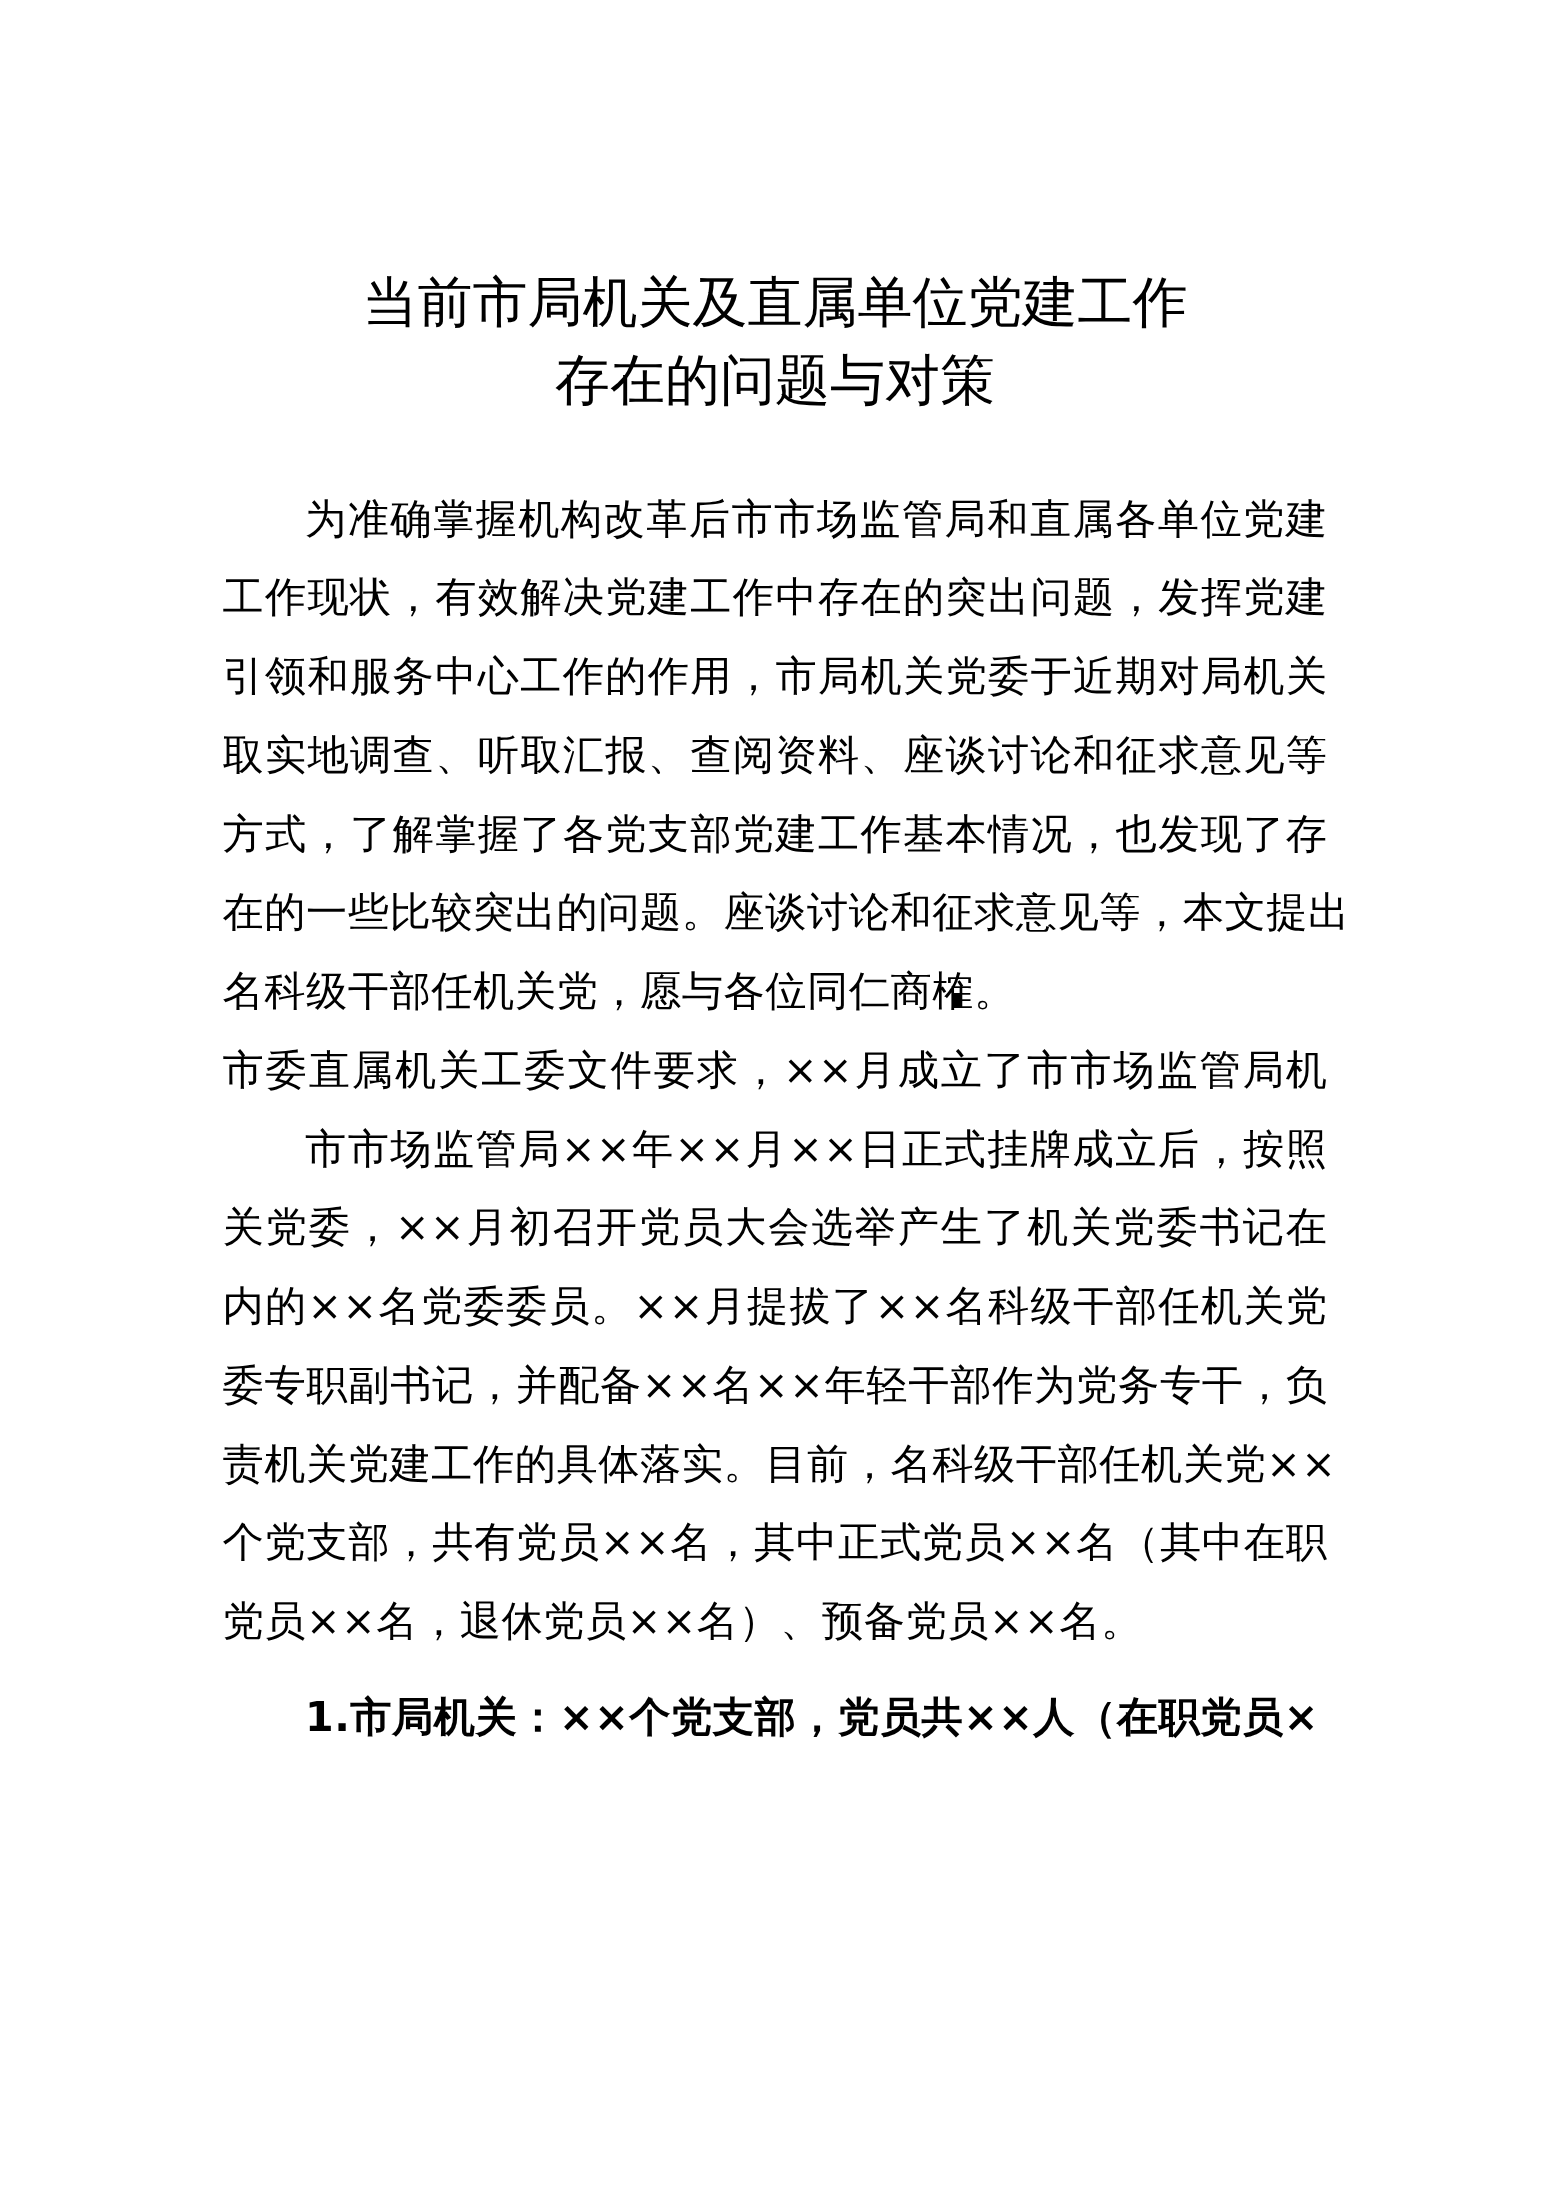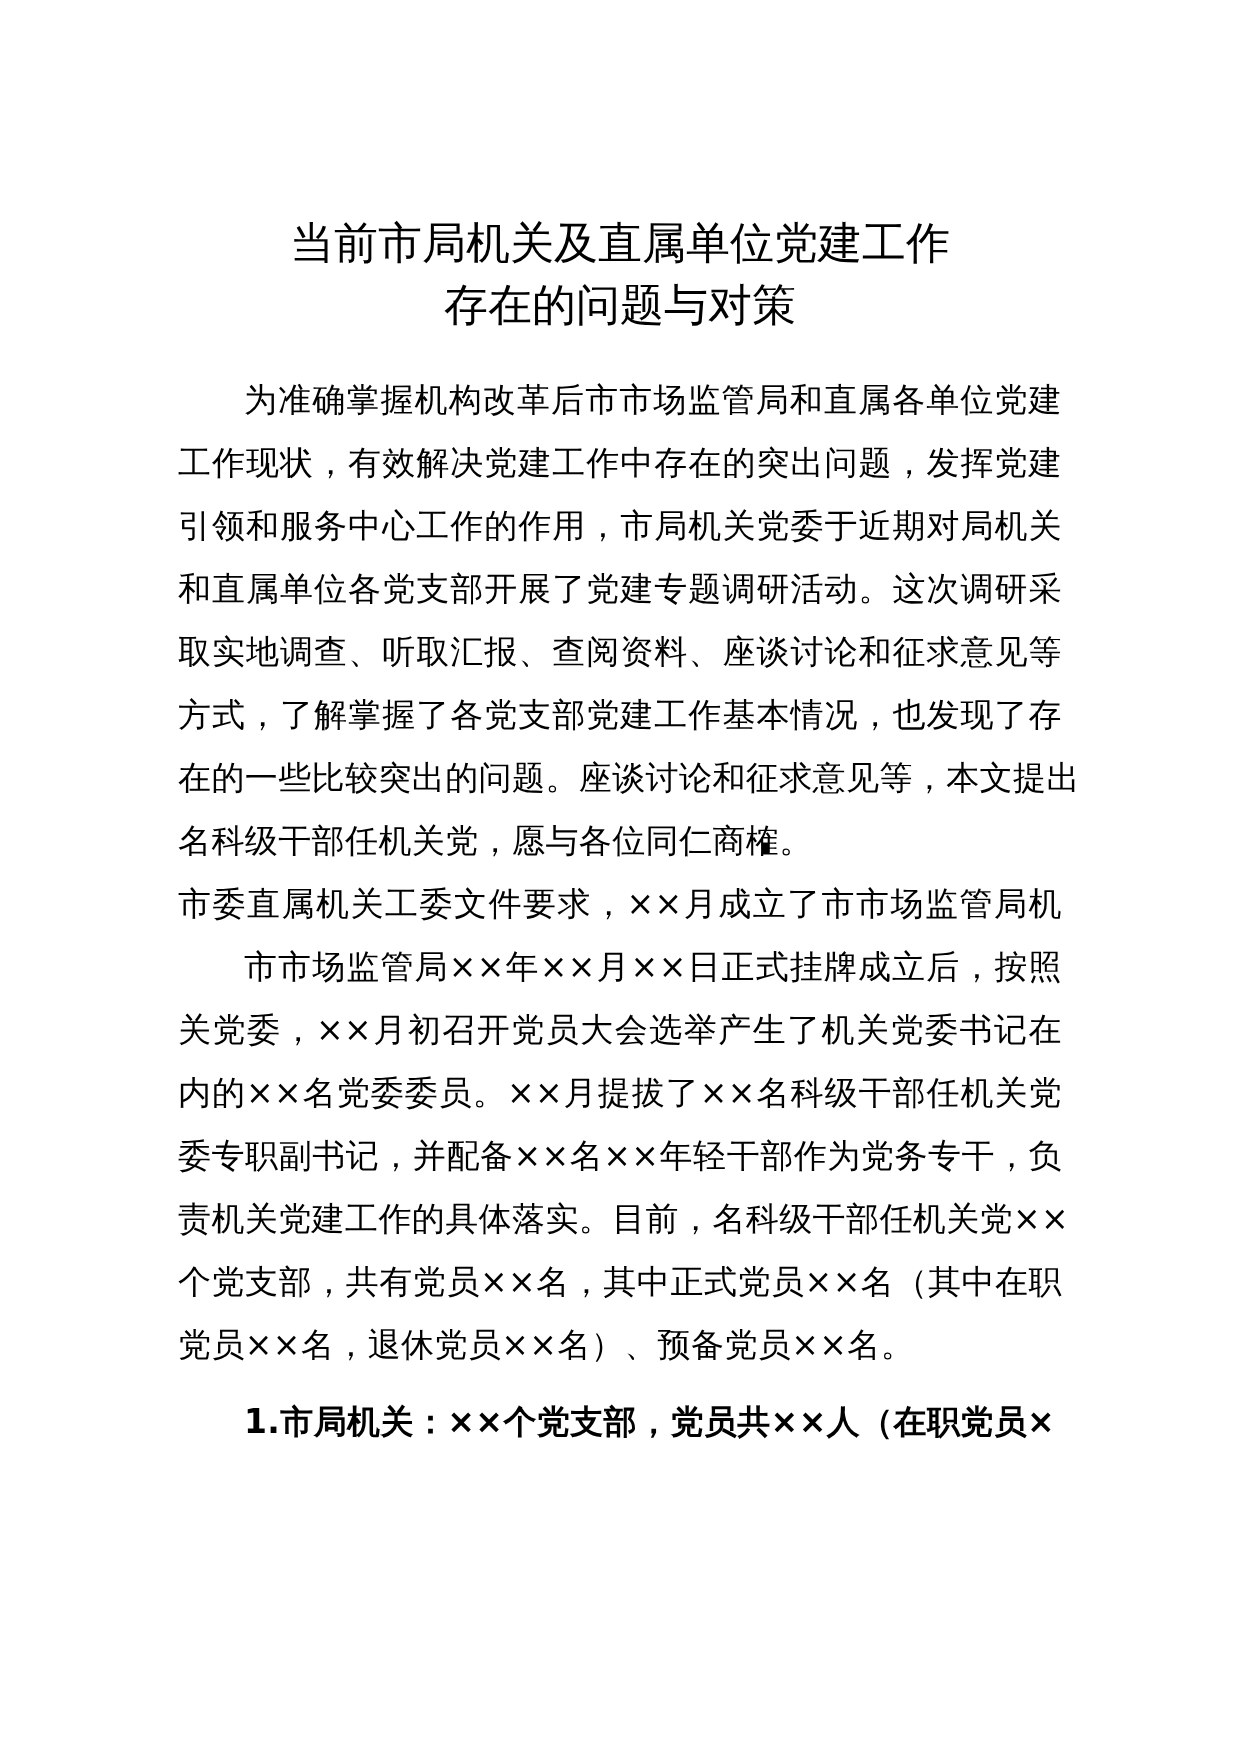--- a/index.html
+++ b/index.html
@@ -34,21 +34,21 @@
       display: block;
       font-size: 44px;
       line-height: 62px;
       font-weight: normal;
       letter-spacing: 0px;
       white-space: nowrap;
     }
     .body {
       position: absolute;
       left: 178px;
-      top: 368px;
+      top: 383px;
       width: 884px;
     }
     .line {
       display: block;
       font-size: 33px;
       height: 63px;
       line-height: 63px;
       white-space: nowrap;
       letter-spacing: 0.4px;
       text-align: justify;
@@ -74,21 +74,20 @@
     <span class="title-line">当前市局机关及直属单位党建工作</span>
     <span class="title-line">存在的问题与对策</span>
   </div>
 
   <div class="body">
 
     <div>
       <span class="line indent">为准确掌握机构改革后市市场监管局和直属各单位党建</span>
       <span class="line">工作现状，有效解决党建工作中存在的突出问题，发挥党建</span>
       <span class="line">引领和服务中心工作的作用，市局机关党委于近期对局机关</span>
-      <span class="line">和直属单位各党支部开展了党建专题调研活动。这次调研采</span>
       <span class="line">取实地调查、听取汇报、查阅资料、座谈讨论和征求意见等</span>
       <span class="line">方式，了解掌握了各党支部党建工作基本情况，也发现了存</span>
       <span class="line">在的一些比较突出的问题。座谈讨论和征求意见等，本文提出</span>
       <span class="line last">名科级干部任机关党，愿与各位同仁商榷。</span>
     </div>
 
 
     <div>
       <span class="line">市委直属机关工委文件要求，××月成立了市市场监管局机</span>
       <span class="line indent">市市场监管局××年××月××日正式挂牌成立后，按照</span>

